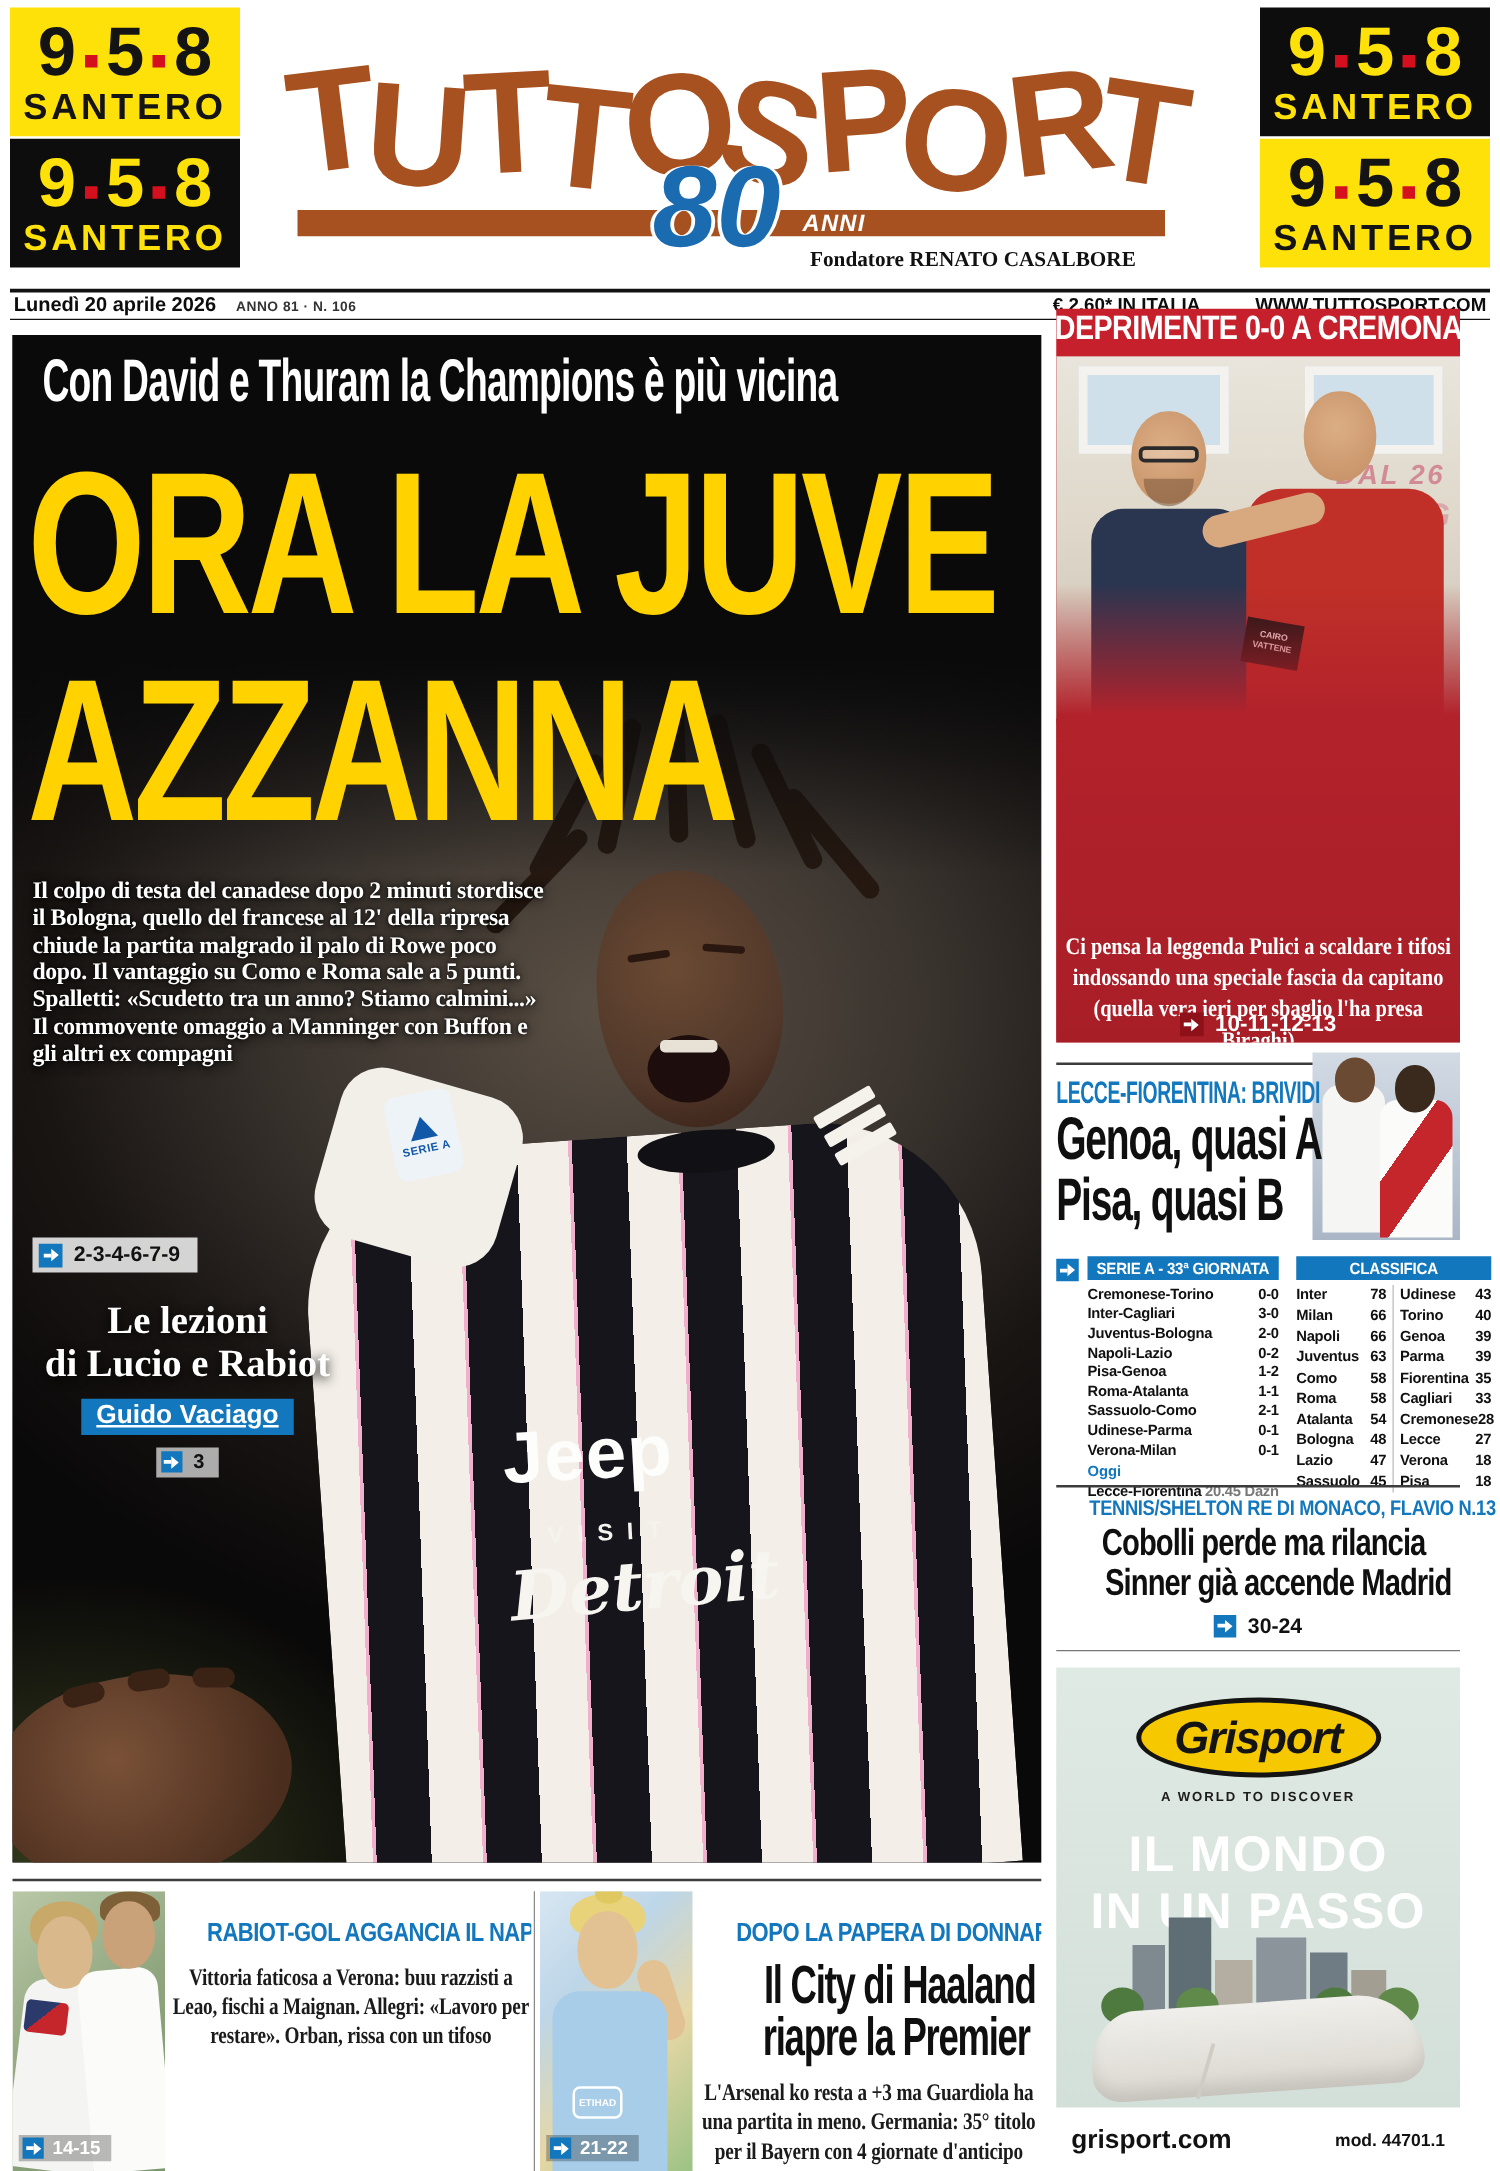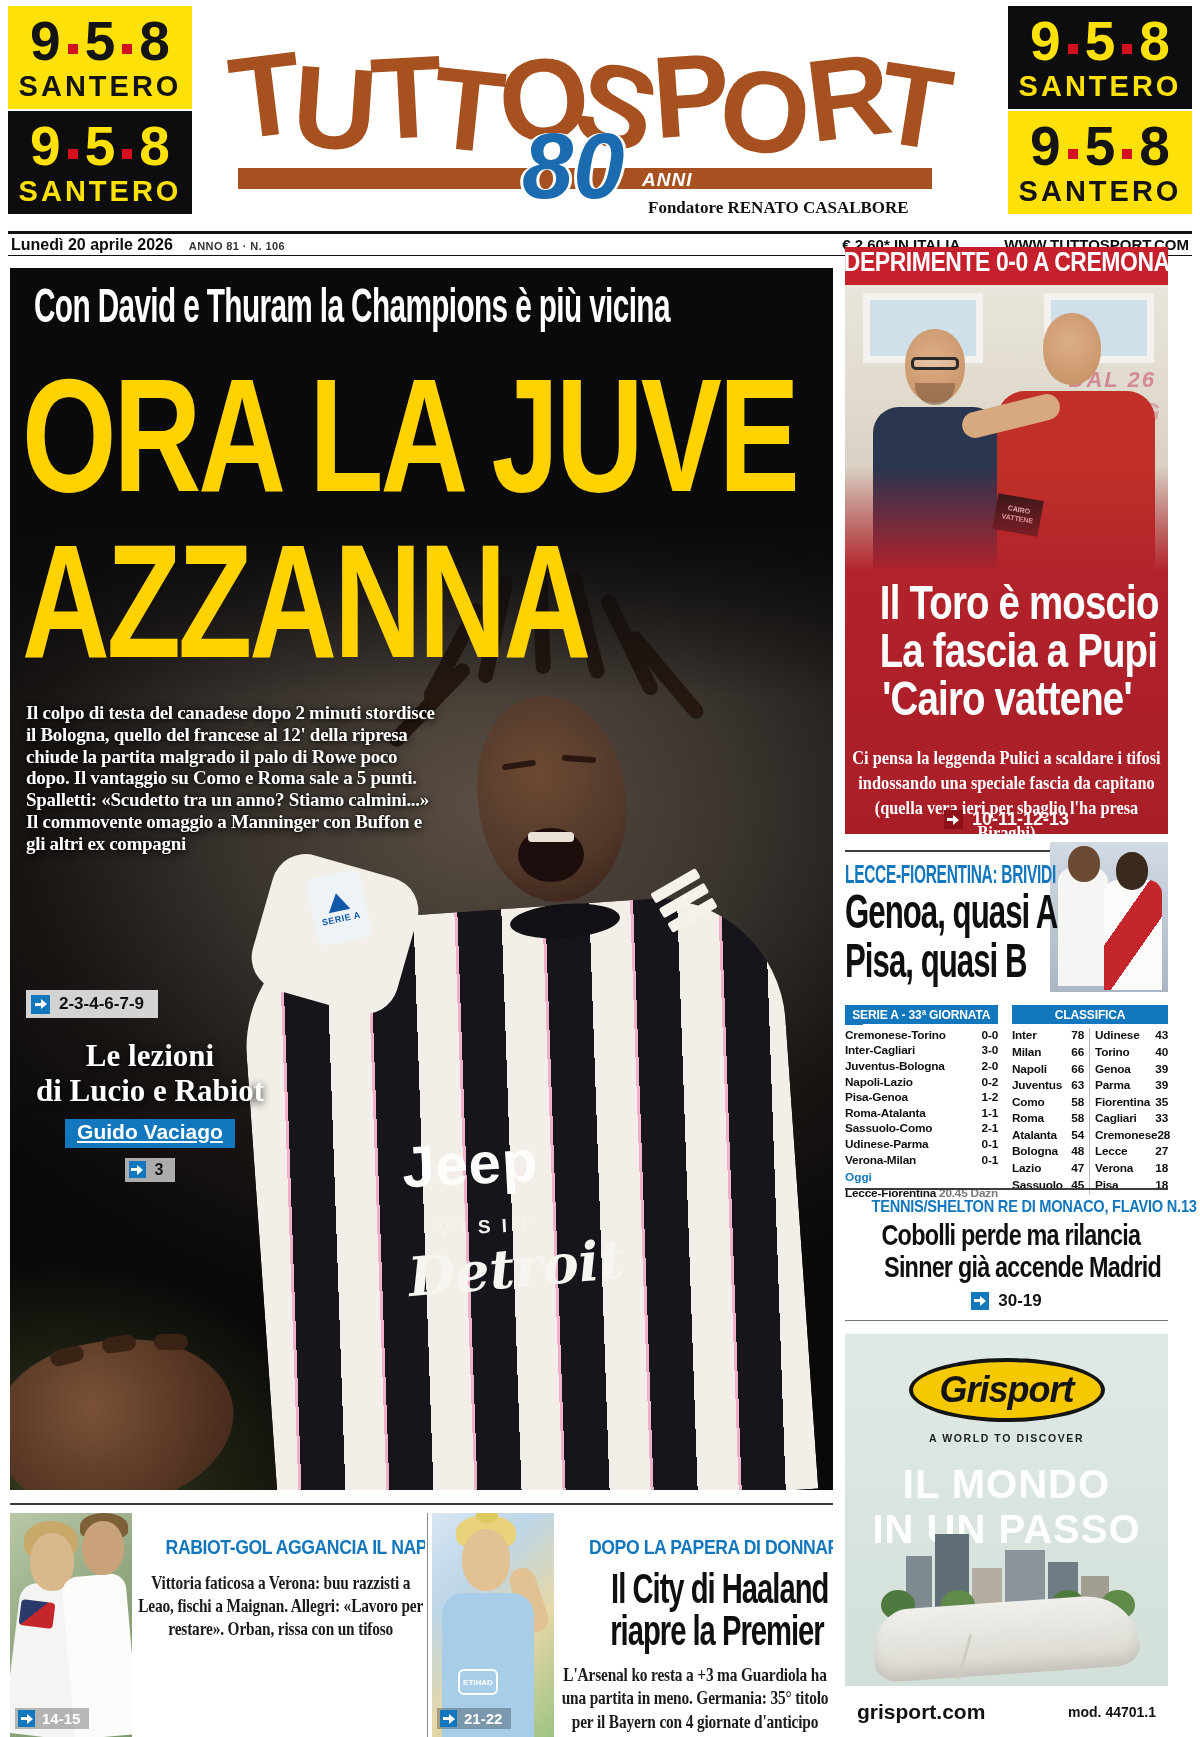--- a/index.html
+++ b/index.html
@@ -118,21 +118,21 @@
   .lecce { position:absolute; left:845px; top:856px; width:323px; height:176px; }
   .lecce-photo { position:absolute; right:0; top:-14px; width:118px; height:150px; background:linear-gradient(180deg,#d2dae4,#bcc7d4 55%,#aab6c6); overflow:hidden; }
   .lp-shirt1 { position:absolute; left:8px; top:26px; width:50px; height:118px; background:#f5f5f3; border-radius:14px 14px 0 0; }
   .lp-head1 { position:absolute; left:18px; top:4px; width:32px; height:36px; background:#6b4a33; border-radius:48%; }
   .lp-shirt2 { position:absolute; right:6px; top:38px; width:58px; height:110px; background:linear-gradient(125deg, #fbfbfa 34%, #c5262c 34% 62%, #fbfbfa 62%); border-radius:14px 14px 0 0; }
   .lp-head2 { position:absolute; right:20px; top:10px; width:32px; height:38px; background:#3a2a1d; border-radius:48%; }
   .lecce-kicker { position:absolute; left:0; top:4px; color:#1277BD; font-weight:bold; font-size:25px; letter-spacing:-.5px; white-space:nowrap; transform:scaleX(.62); transform-origin:left; }
   .lecce-h { position:absolute; left:0; top:32px; color:#0f0f0f; font-weight:bold; font-size:48px; line-height:1.02; letter-spacing:-1.5px; white-space:nowrap; transform:scaleX(.65); transform-origin:left; }
   .lecce-ref { position:absolute; left:0; top:150px; display:flex; align-items:center; gap:9px; font-weight:bold; font-size:17px; color:#111; }
 
-  .tables { position:absolute; left:845px; top:1005px; width:323px; display:flex; justify-content:space-between; }
+  .tables { position:absolute; left:870px; top:1005px; width:323px; display:flex; justify-content:space-between; }
   .tbl-res { width:153px; } .tbl-cls { width:156px; }
   .tbl-head { height:19px; background:#1277BD; color:#fff; font-weight:bold; font-size:13px; display:flex; align-items:center; justify-content:center; }
   .tbl-head span { transform:scaleX(.93); white-space:nowrap; letter-spacing:-.2px; }
   .res-rows { margin-top:4px; }
   .res-row { display:flex; justify-content:space-between; font-weight:bold; font-size:11.8px; line-height:1; padding:1.9px 0; color:#101010; letter-spacing:-.2px; }
   .oggi-label { color:#1277BD; font-weight:bold; font-size:11.8px; padding:1.9px 0; }
   .res-time { color:#787878; }
   .cls-cols { display:flex; margin-top:4px; }
   .cls-col { width:72px; } .cls-col.c2 { width:73px; }
   .cls-div { width:1px; background:#bbb; margin:0 5px; }
@@ -349,25 +349,20 @@
       <div class="tm1-head"></div>
       <div class="tm1-glasses"></div>
       <div class="tm1-beard"></div>
       <div class="tm2-body"></div>
       <div class="tm2-arm"></div>
       <div class="tm2-head"></div>
       <div class="tm2-armband">CAIRO VATTENE</div>
     </div>
     <div class="toro-fade"></div>
     <div class="toro-panel"></div>
-    <div class="toro-h">
-      <span>Il Toro è moscio</span><br>
-      <span>La fascia a Pupi</span><br>
-      <span>'Cairo vattene'</span>
-    </div>
     <div class="toro-body">Ci pensa la leggenda Pulici a scaldare i tifosi indossando una speciale fascia da capitano (quella vera ieri per sbaglio l'ha presa Biraghi)</div>
     <div class="toro-ref">
       <span class="arrow-box red">
           <i class="arr-shaft"></i>
           <i class="arr-head"></i>
         </span>
       <b>10-11-12-13</b>
     </div>
   </div>
 
@@ -543,21 +538,21 @@
     <div><span class="tennis-kicker">TENNIS/SHELTON RE DI MONACO, FLAVIO N.13</span></div>
     <div class="tennis-h">
       <span>Cobolli perde ma rilancia</span><br>
       <span>Sinner già accende Madrid</span>
     </div>
     <div class="tennis-ref">
       <span class="arrow-box" style="width:18px;height:18px;">
           <i class="arr-shaft"></i>
           <i class="arr-head"></i>
         </span>
-      <b>30-19</b>
+      <b>30-24</b>
     </div>
   </div>
 
   <div class="rule" style="left:845px; top:1320px; width:323px; height:1px; background:#777;"></div>
 
   <div class="ad">
     <div class="ad-visual">
       <div class="ad-logo">
           <span>Grisport</span>
         </div>

